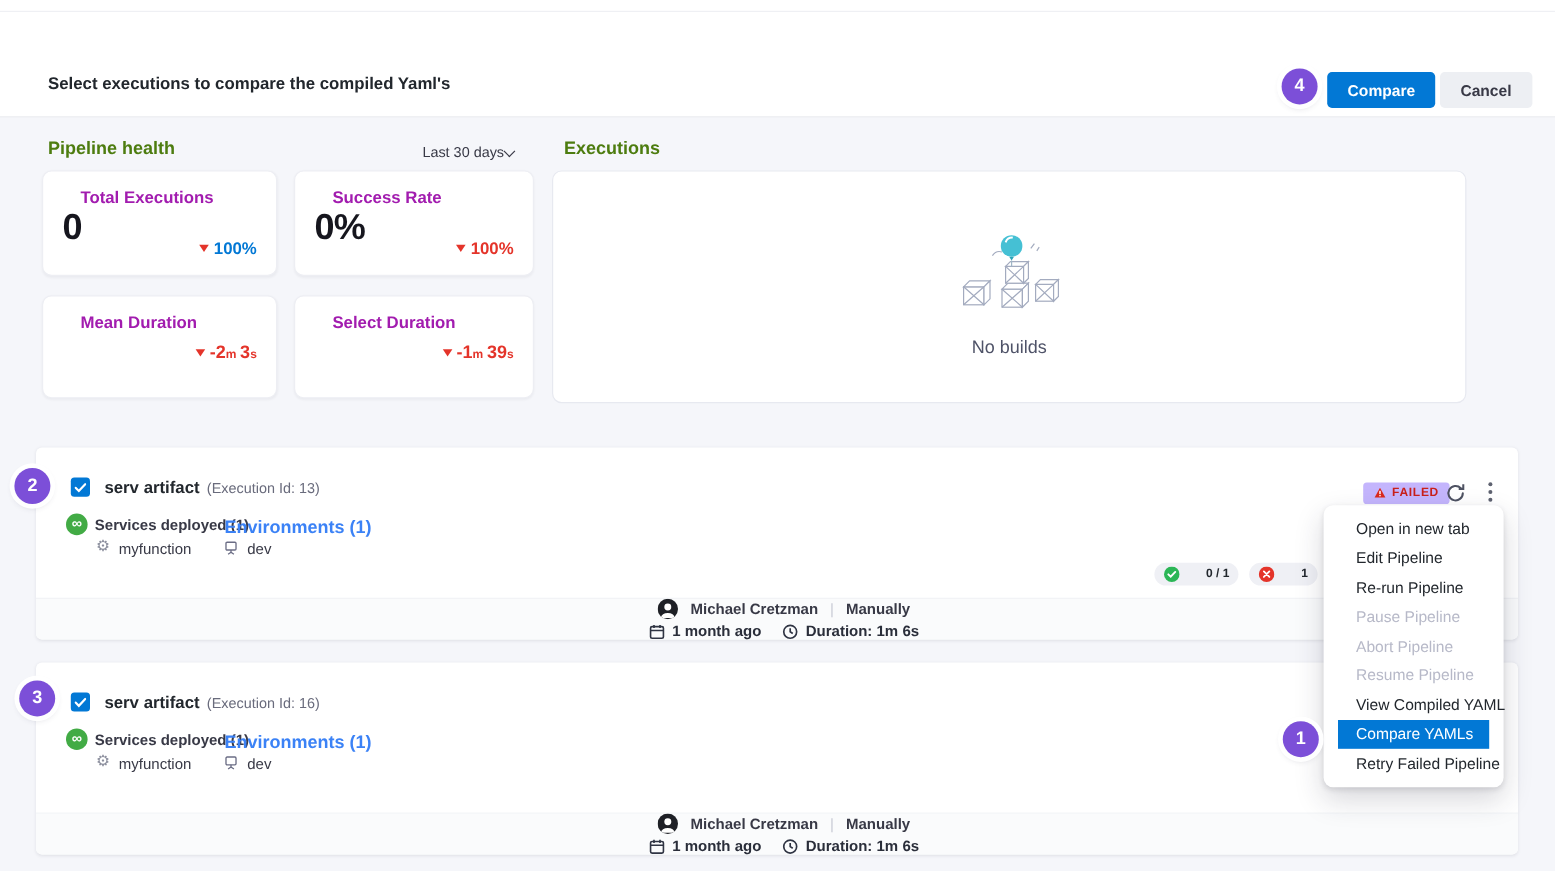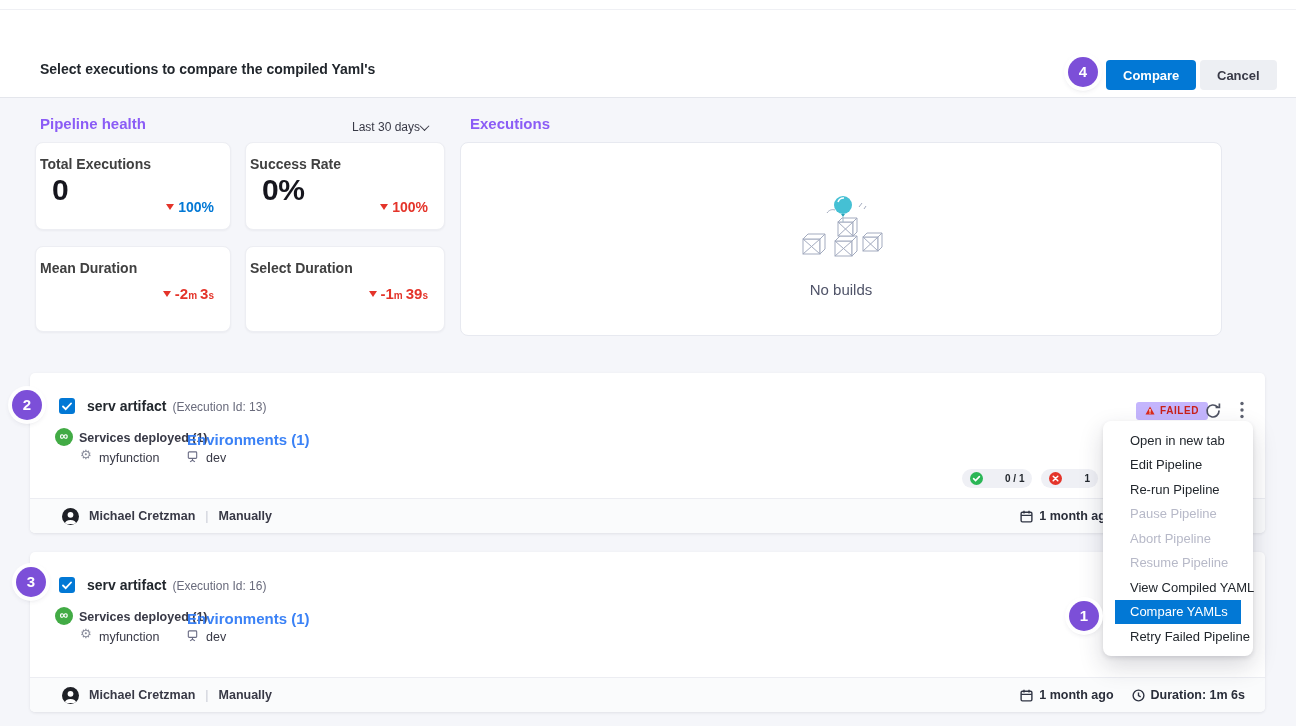--- a/index.html
+++ b/index.html
@@ -13,31 +13,31 @@
   .top-hairline { position:absolute; top:9px; left:0; width:100%; height:1px; background:#EFF0F4; }
   .header-title { position:absolute; left:40px; top:61px; font-size:14px; font-weight:700; color:#22272D; }
   .btn { position:absolute; top:60px; height:30px; border:none; border-radius:4px; font-family:inherit;
          font-size:13px; font-weight:700; padding:0 17px; cursor:pointer; }
   .btn-compare { left:1106px; background:#0278D5; color:#fff; }
   .btn-cancel  { left:1200px; background:#EDEFF3; color:#383946; }
   .header-line { position:absolute; top:97px; left:0; width:100%; height:1px; background:#E4E6EC; }
   .body-bg { position:absolute; top:98px; left:0; width:100%; height:628px; background:#F5F6FA; }
 
   
-  .section-title { position:absolute; font-size:15px; font-weight:700; color:#8b5cf6; }
+  .section-title { position:absolute; font-size:15px; font-weight:700; color:#4d7c0f; }
   .ph-title { left:40px; top:115px; }
   .exec-title { left:470px; top:115px;text-align:right; }
   .range { position:absolute; left:352px; top:120px; display:flex; align-items:center; gap:1px;
            font-size:12px; color:#383946; cursor:pointer; }
   .chev { width:7px; height:7px; border-right:1.6px solid #383946; border-bottom:1.6px solid #383946;
           transform:rotate(45deg) translate(-1px,-1px); }
 
   .card { position:absolute; background:#fff; border:1px solid #EDEEF3; border-radius:8px;
           box-shadow:0 1px 2px rgba(40,41,61,.05); }
-  .card-label { position:absolute; left:4px; top:13px; font-size:14px; font-weight:700; color:#404040; }
+  .card-label { position:absolute; left:31px; top:13px; font-size:14px; font-weight:700; color:#a21caf; }
   .card-value { position:absolute; left:16px; top:30px; font-size:30px; font-weight:700; color:#16161E; letter-spacing:-.5px; }
   .delta { position:absolute; right:16px; display:flex; align-items:baseline; font-size:14px; font-weight:700; }
   .tri { width:0; height:0; border-left:4px solid transparent; border-right:4px solid transparent;
          border-top:6px solid #E4342A; align-self:center; margin-right:4px; }
   .delta-blue { color:#0278D5; } .delta-red { color:#E4342A; }
   .delta-bottom { bottom:14px; } .delta-mid { top:38px; }
   .delta b { font-size:15px; font-weight:700; } .delta small { font-size:10px; font-weight:700; }
   .delta .n2 { margin-left:3px; }
 
   
@@ -69,21 +69,21 @@
   .refresh { position:absolute; left:1174px; top:29px; cursor:pointer; }
   .kebab { position:absolute; left:1206px; top:28px; cursor:pointer; padding:0 4px; }
 
   .pills { position:absolute; left:932px; top:96px; display:flex; gap:9px; align-items:center; }
   .pill { height:19px; padding:0 8px; border-radius:10px; background:#EFF0F5; display:inline-flex;
           align-items:center; gap:22px; font-size:10px; font-weight:700; color:#22272D; }
   .pill-tag { background:#FDE7E7; color:#E4342A; font-weight:500; padding:0 10px; white-space:nowrap; }
 
   .foot { position:absolute; left:0; right:0; bottom:0; height:35px; background:#FAFBFC;
           border-top:1px solid #ECEDF2; border-radius:0 0 5px 5px; display:flex; align-items:center;
-          justify-content:space-between; padding:0 20px 0 32px; }
+          justify-content:space-between; padding:0 20px 0 32px;flex-direction:column; }
   .foot-left { display:flex; align-items:center; gap:10px; font-size:12.5px; font-weight:600; color:#383946; }
   .foot-div { color:#C9CBD6; font-weight:400; }
   .foot-right { display:flex; align-items:center; gap:18px; font-size:12.5px; font-weight:600; color:#2A2E3A; }
   .foot-item { display:flex; align-items:center; gap:6px; }
 
   
   .menu { position:absolute; left:1103px; top:421px; width:150px; background:#fff; border-radius:8px;
           padding:7px 12px; z-index:40;
           box-shadow:0 2px 4px rgba(40,41,61,.12), 0 10px 24px rgba(40,41,61,.18); }
   .menu-item { height:24.5px; display:flex; align-items:center; padding:0 15px; font-size:13px;

